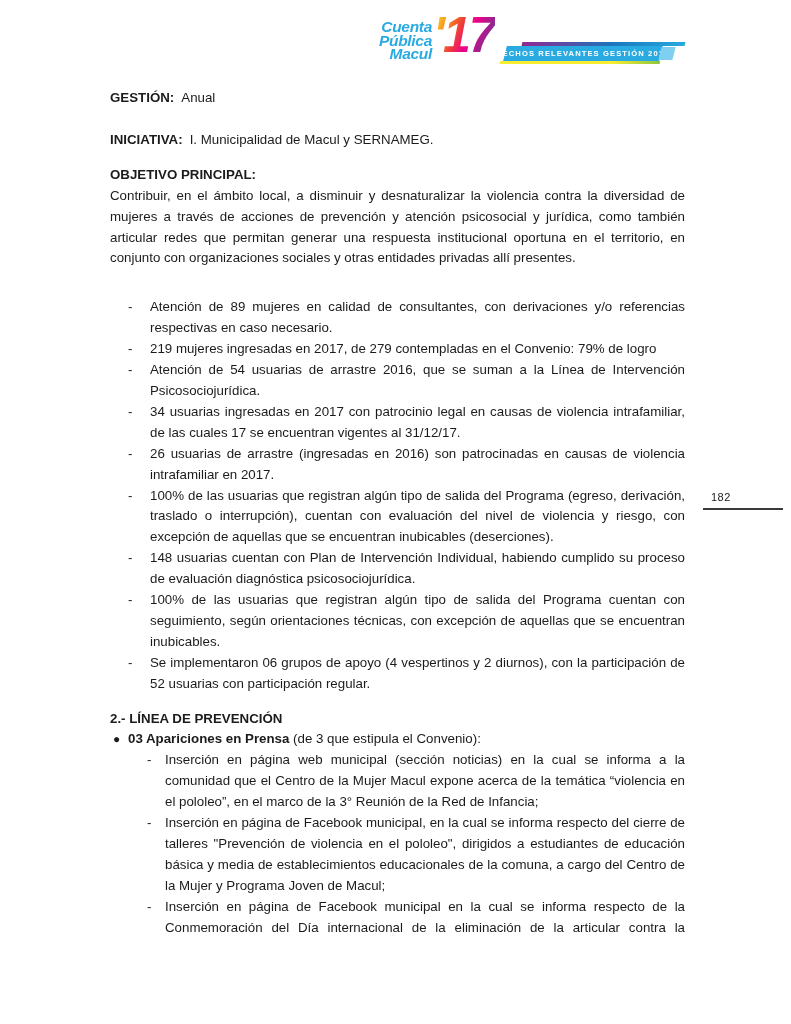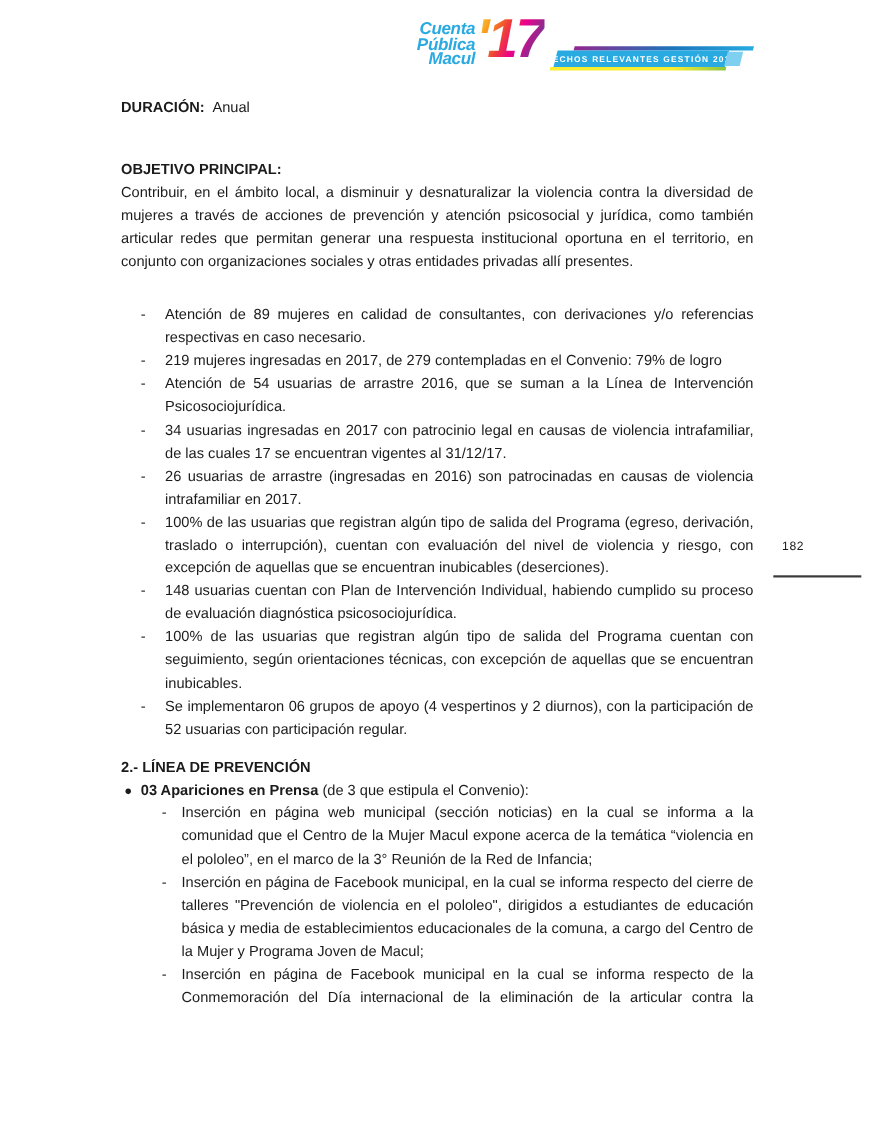--- a/index.html
+++ b/index.html
@@ -51,21 +51,21 @@
     transform:skewX(-14deg);
   }
   .banner-cap{
     position:absolute;left:660px;top:33px;width:14px;height:13px;
     background:#7fd0f0;transform:skewX(-14deg);
   }
   
   .pagenum{
     position:absolute;top:490px;right:8px;width:80px;
     border-bottom:2px solid #3a3a3a;
-    font-size:11px;line-height:15px;padding-bottom:18px;
+    font-size:11px;line-height:15px;padding-bottom:3px;
   }
   .pagenum span{margin-left:8px;letter-spacing:0.5px;}
   
   .content{
     position:absolute;top:88px;left:110px;width:575px;
     font-size:13.3px;line-height:20.9px;
   }
   .b{font-weight:bold;}
   .field{margin:0 0 0 0;}
   .field .lbl{font-weight:bold;margin-right:7px;}
@@ -104,25 +104,28 @@
     <div class="banner-stripe-bottom"></div>
   </header>
 
   <aside class="pagenum">
     <span>182</span>
   </aside>
 
   <main class="content">
 
     <p class="field">
-      <span class="lbl">DURACIÓN:</span><span>Anual</span>
+      <span class="lbl">GESTIÓN:</span><span>Anual</span>
     </p>
 
     <div class="gap1"></div>
 
+    <p class="field">
+      <span class="lbl">INICIATIVA:</span><span>I. Municipalidad de Macul y SERNAMEG.</span>
+    </p>
 
     <div class="gap2"></div>
 
     <p class="heading">OBJETIVO PRINCIPAL:</p>
     <p class="para">Contribuir, en el ámbito local, a disminuir y desnaturalizar la violencia contra la diversidad de mujeres a través de acciones de prevención y atención psicosocial y jurídica, como también articular redes que permitan generar una respuesta institucional oportuna en el territorio, en conjunto con organizaciones sociales y otras entidades privadas allí presentes.</p>
 
     <div class="gap2"></div>
 
 
     <div class="gap2"></div>

